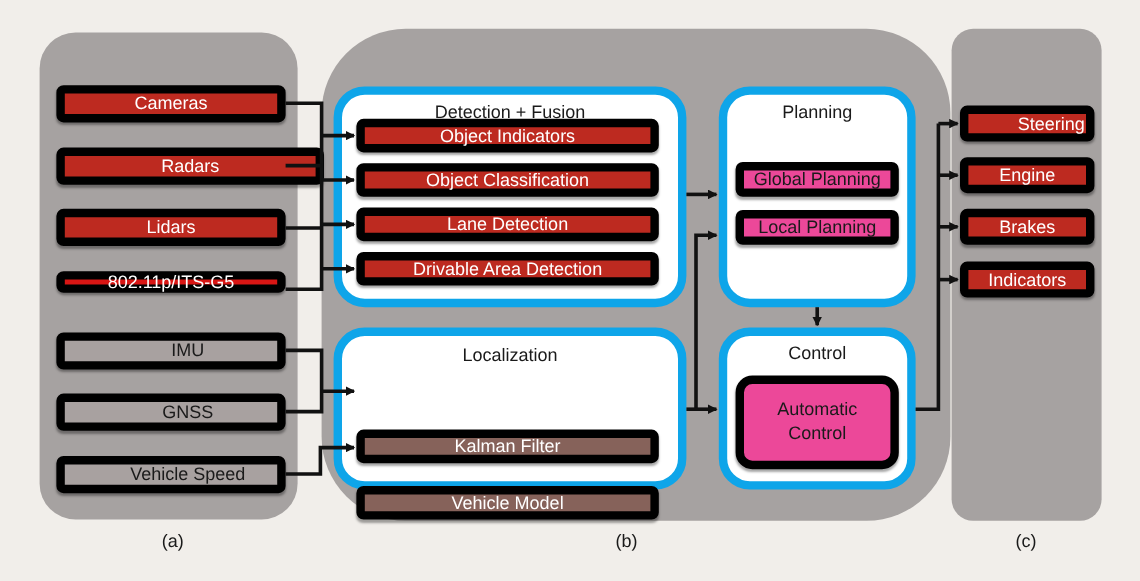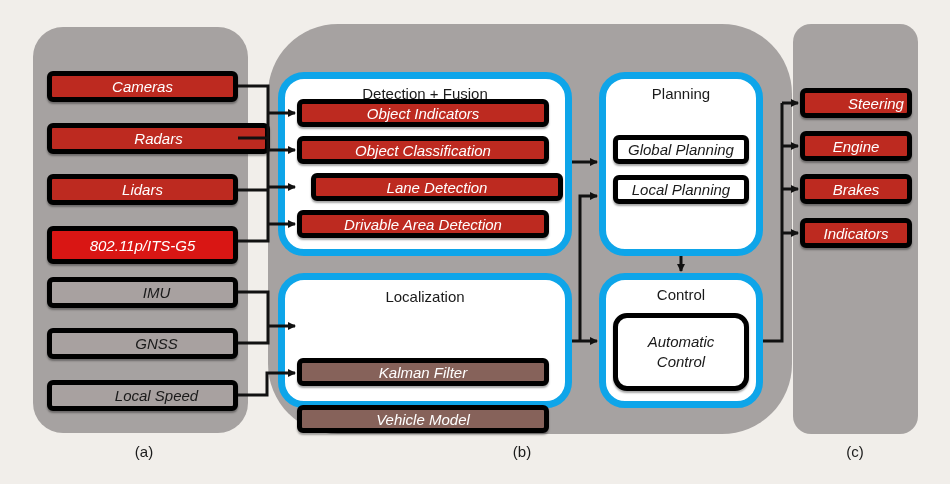--- a/index.html
+++ b/index.html
@@ -1,26 +1,26 @@
 <!DOCTYPE html>
 <html><head>
 <meta charset="utf-8">
 <style>
   html,body{margin:0;padding:0;}
   body{width:950px;height:484px;background:#f1eeea;position:relative;overflow:hidden;font-family:"Liberation Sans",sans-serif;}
   .panel{position:absolute;background:#a6a2a1;}
   .inner{position:absolute;background:#ffffff;border:7px solid #0ea5e9;border-radius:26px;box-sizing:border-box;}
   .inner-title{position:absolute;left:0;right:0;text-align:center;font-size:15px;color:#1a1a1a;}
-  .chip{position:absolute;box-sizing:border-box;border:5px solid #000000;border-radius:6px;box-shadow:0 2px 2px rgba(0,0,0,0.35);
-        display:flex;align-items:center;justify-content:center;font-size:15px;font-style:italic;}
+  .chip{position:absolute;box-sizing:border-box;border:7px solid #000000;border-radius:6px;box-shadow:0 2px 2px rgba(0,0,0,0.35);
+        display:flex;align-items:center;justify-content:center;font-size:15px;}
   .red{background:#bd2a20;color:#fff;}
   .bright{background:#d91614;color:#fff;}
   .grey{background:#a8a1a0;color:#1a1a1a;padding-left:28px;}
   .brown{background:#86625a;color:#fff;margin-top:46px;}
-  .light{background:#ffffff;color:#1a1a1a;}
+  .light{background:#ec4899;color:#1a1a1a;}
   .caption{position:absolute;font-size:15px;color:#1a1a1a;text-align:center;width:40px;}
   svg.wires{position:absolute;left:0;top:0;}
 </style>
 </head>
 <body>
 
 <div class="panel" style="left:33px;top:27px;width:215px;height:406px;border-radius:30px;"></div>
 
 <div class="panel" style="left:268px;top:24px;width:524px;height:410px;border-radius:70px;"></div>
 
@@ -28,43 +28,43 @@
 
 <div class="chip red" style="left:47px;top:71px;width:191px;height:31px;">
     <span>Cameras</span>
   </div>
 <div class="chip red" style="left:47px;top:123px;width:223px;height:31px;align-items:center;">
     <span>Radars</span>
   </div>
 <div class="chip red" style="left:47px;top:174px;width:191px;height:31px;">
     <span>Lidars</span>
   </div>
-<div class="chip bright" style="left:47px;top:226px;width:191px;height:38px;">
+<div class="chip bright" style="left:47px;top:226px;width:191px;height:18px;">
     <span>802.11p/ITS-G5</span>
   </div>
 <div class="chip grey" style="left:47px;top:277px;width:191px;height:31px;">
     <span>IMU</span>
   </div>
 <div class="chip grey" style="left:47px;top:328px;width:191px;height:31px;align-items:center;">
     <span>GNSS</span>
   </div>
 <div class="chip grey" style="left:47px;top:380px;width:191px;height:31px;">
-    <span>Local Speed</span>
+    <span>Vehicle Speed</span>
   </div>
 
 <div class="inner" style="left:278px;top:72px;width:294px;height:184px;">
   <div class="inner-title" style="top:6px;">Detection + Fusion</div>
 </div>
 <div class="chip red" style="left:297px;top:99px;width:252px;height:28px;">
     <span>Object Indicators</span>
   </div>
 <div class="chip red" style="left:297px;top:136px;width:252px;height:28px;">
     <span>Object Classification</span>
   </div>
-<div class="chip red" style="left:311px;top:173px;width:252px;height:28px;">
+<div class="chip red" style="left:297px;top:173px;width:252px;height:28px;">
     <span>Lane Detection</span>
   </div>
 <div class="chip red" style="left:297px;top:210px;width:252px;height:28px;">
     <span>Drivable Area Detection</span>
   </div>
 
 <div class="inner" style="left:278px;top:273px;width:294px;height:135px;">
   <div class="inner-title" style="top:8px;">Localization</div>
 </div>
 <div class="chip brown" style="left:297px;top:312px;width:252px;height:28px;">

